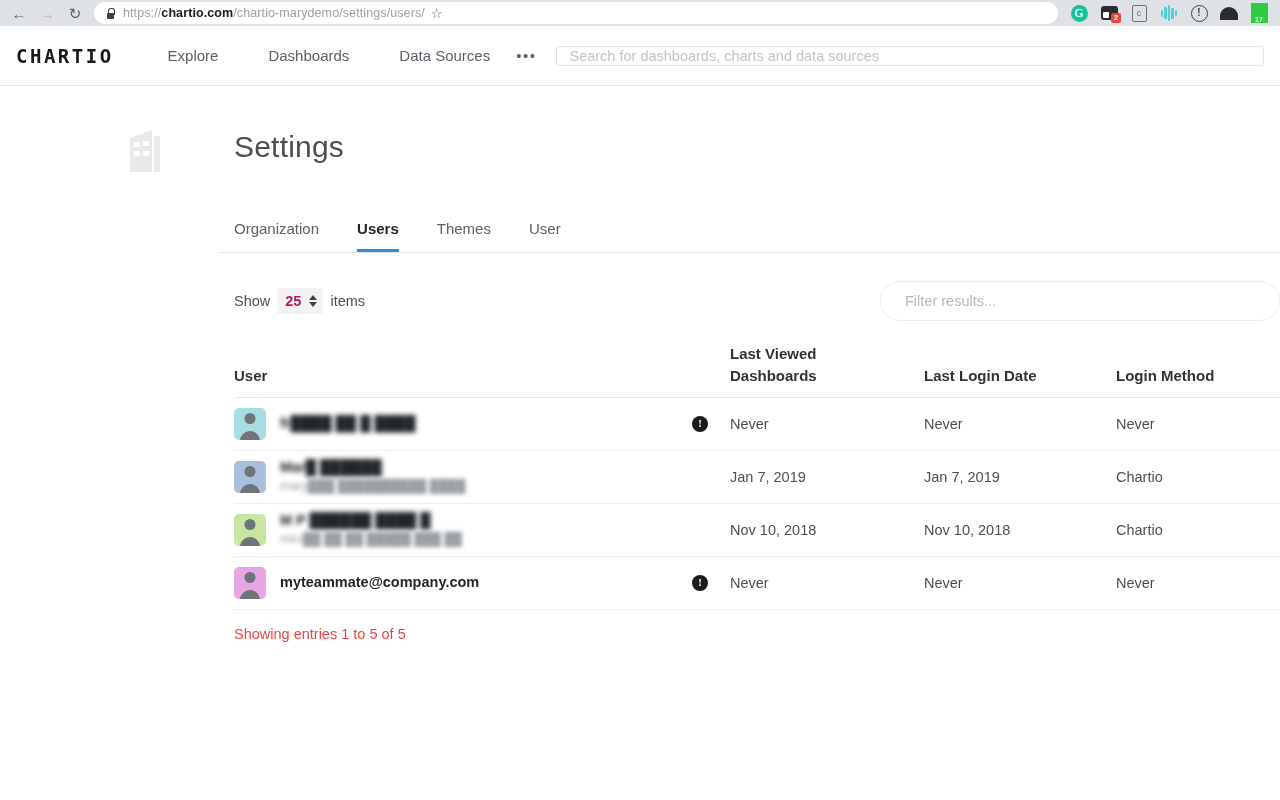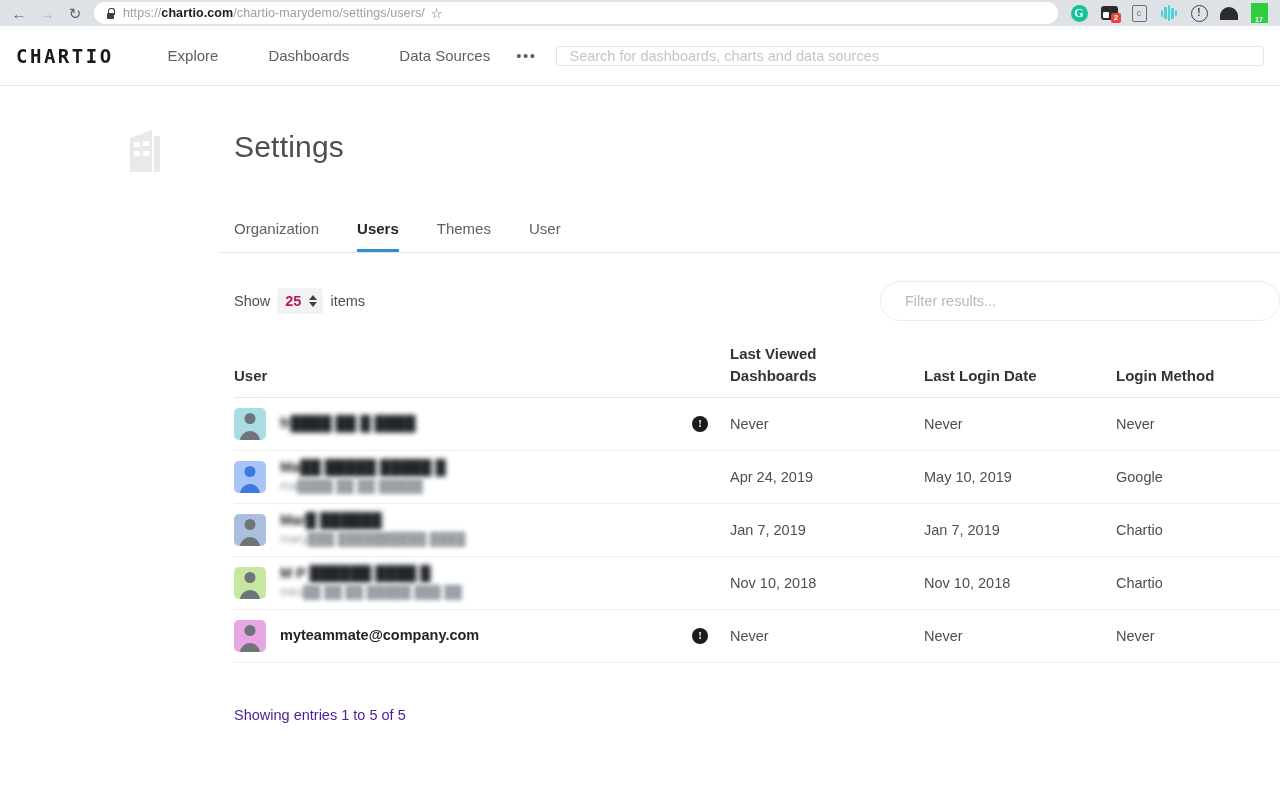--- a/index.html
+++ b/index.html
@@ -375,23 +375,23 @@
     color: #fff;
     font-size: 11px;
     font-weight: bold;
     display: flex; align-items: center; justify-content: center;
     line-height: 1;
     font-family: "Liberation Serif", serif;
   }
 
   .footer {
     margin-left: 234px;
-    margin-top: 44px;
+    margin-top: 16px;
     font-size: 14.5px;
-    color: #4c1d95;
+    color: #ef4444;
   }
 </style>
 </head>
 <body>
 
 <div class="browser-bar">
   <div class="nav-btns">
     <div class="nav-btn">←</div>
     <div class="nav-btn disabled">→</div>
     <div class="nav-btn">↻</div>
@@ -508,36 +508,20 @@
         </div>
       </div>
       <div class="c-alert">
         <span class="alert-icon">!</span>
       </div>
       <div class="c-lvd cell">Never</div>
       <div class="c-lld cell">Never</div>
       <div class="c-lm cell">Never</div>
     </div>
 
-    <div class="trow data">
-      <div class="c-user">
-        <div class="avatar" style="background:#a9c5f7">
-          <span class="head" style="background:#3d7ae0"></span>
-          <span class="body" style="background:#3d7ae0"></span>
-        </div>
-        <div class="uname">
-          <span class="n blur-name">Ma██ █████ █████ █</span>
-          <span class="e blur-email">ma████ ██ ██ █████</span>
-        </div>
-      </div>
-      <div class="c-alert"></div>
-      <div class="c-lvd cell">Apr 24, 2019</div>
-      <div class="c-lld cell">May 10, 2019</div>
-      <div class="c-lm cell">Google</div>
-    </div>
 
     <div class="trow data">
       <div class="c-user">
         <div class="avatar" style="background:#aabfdd">
           <span class="head"></span>
           <span class="body"></span>
         </div>
         <div class="uname">
           <span class="n blur-name">Mar█ ██████</span>
           <span class="e blur-email">mary███ ██████████ ████</span>

